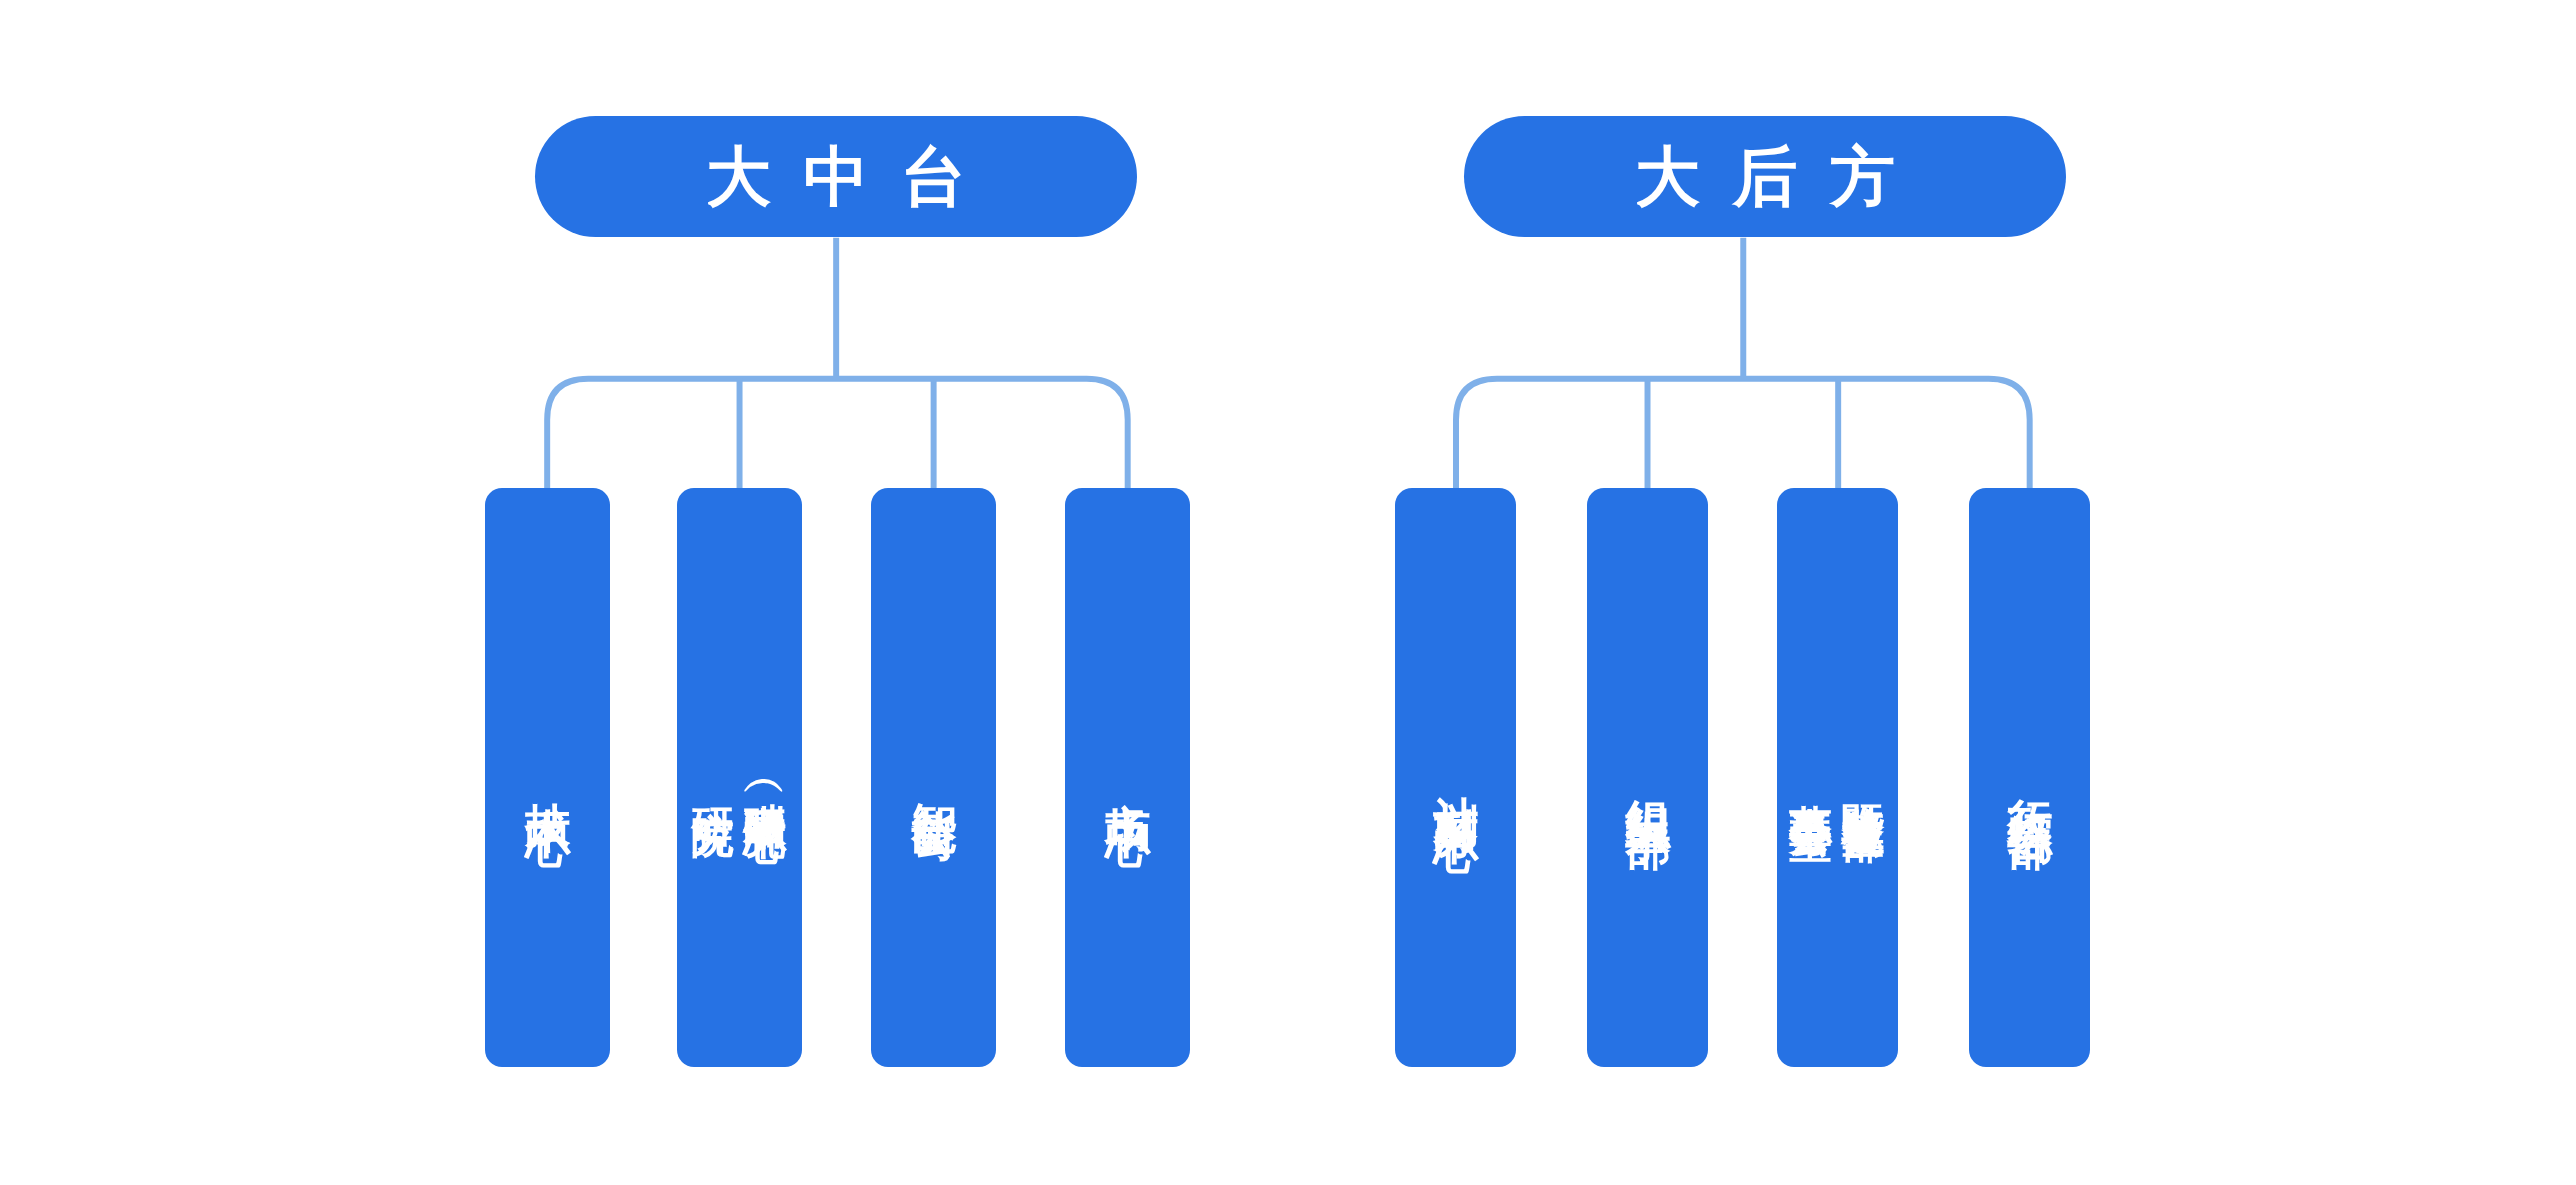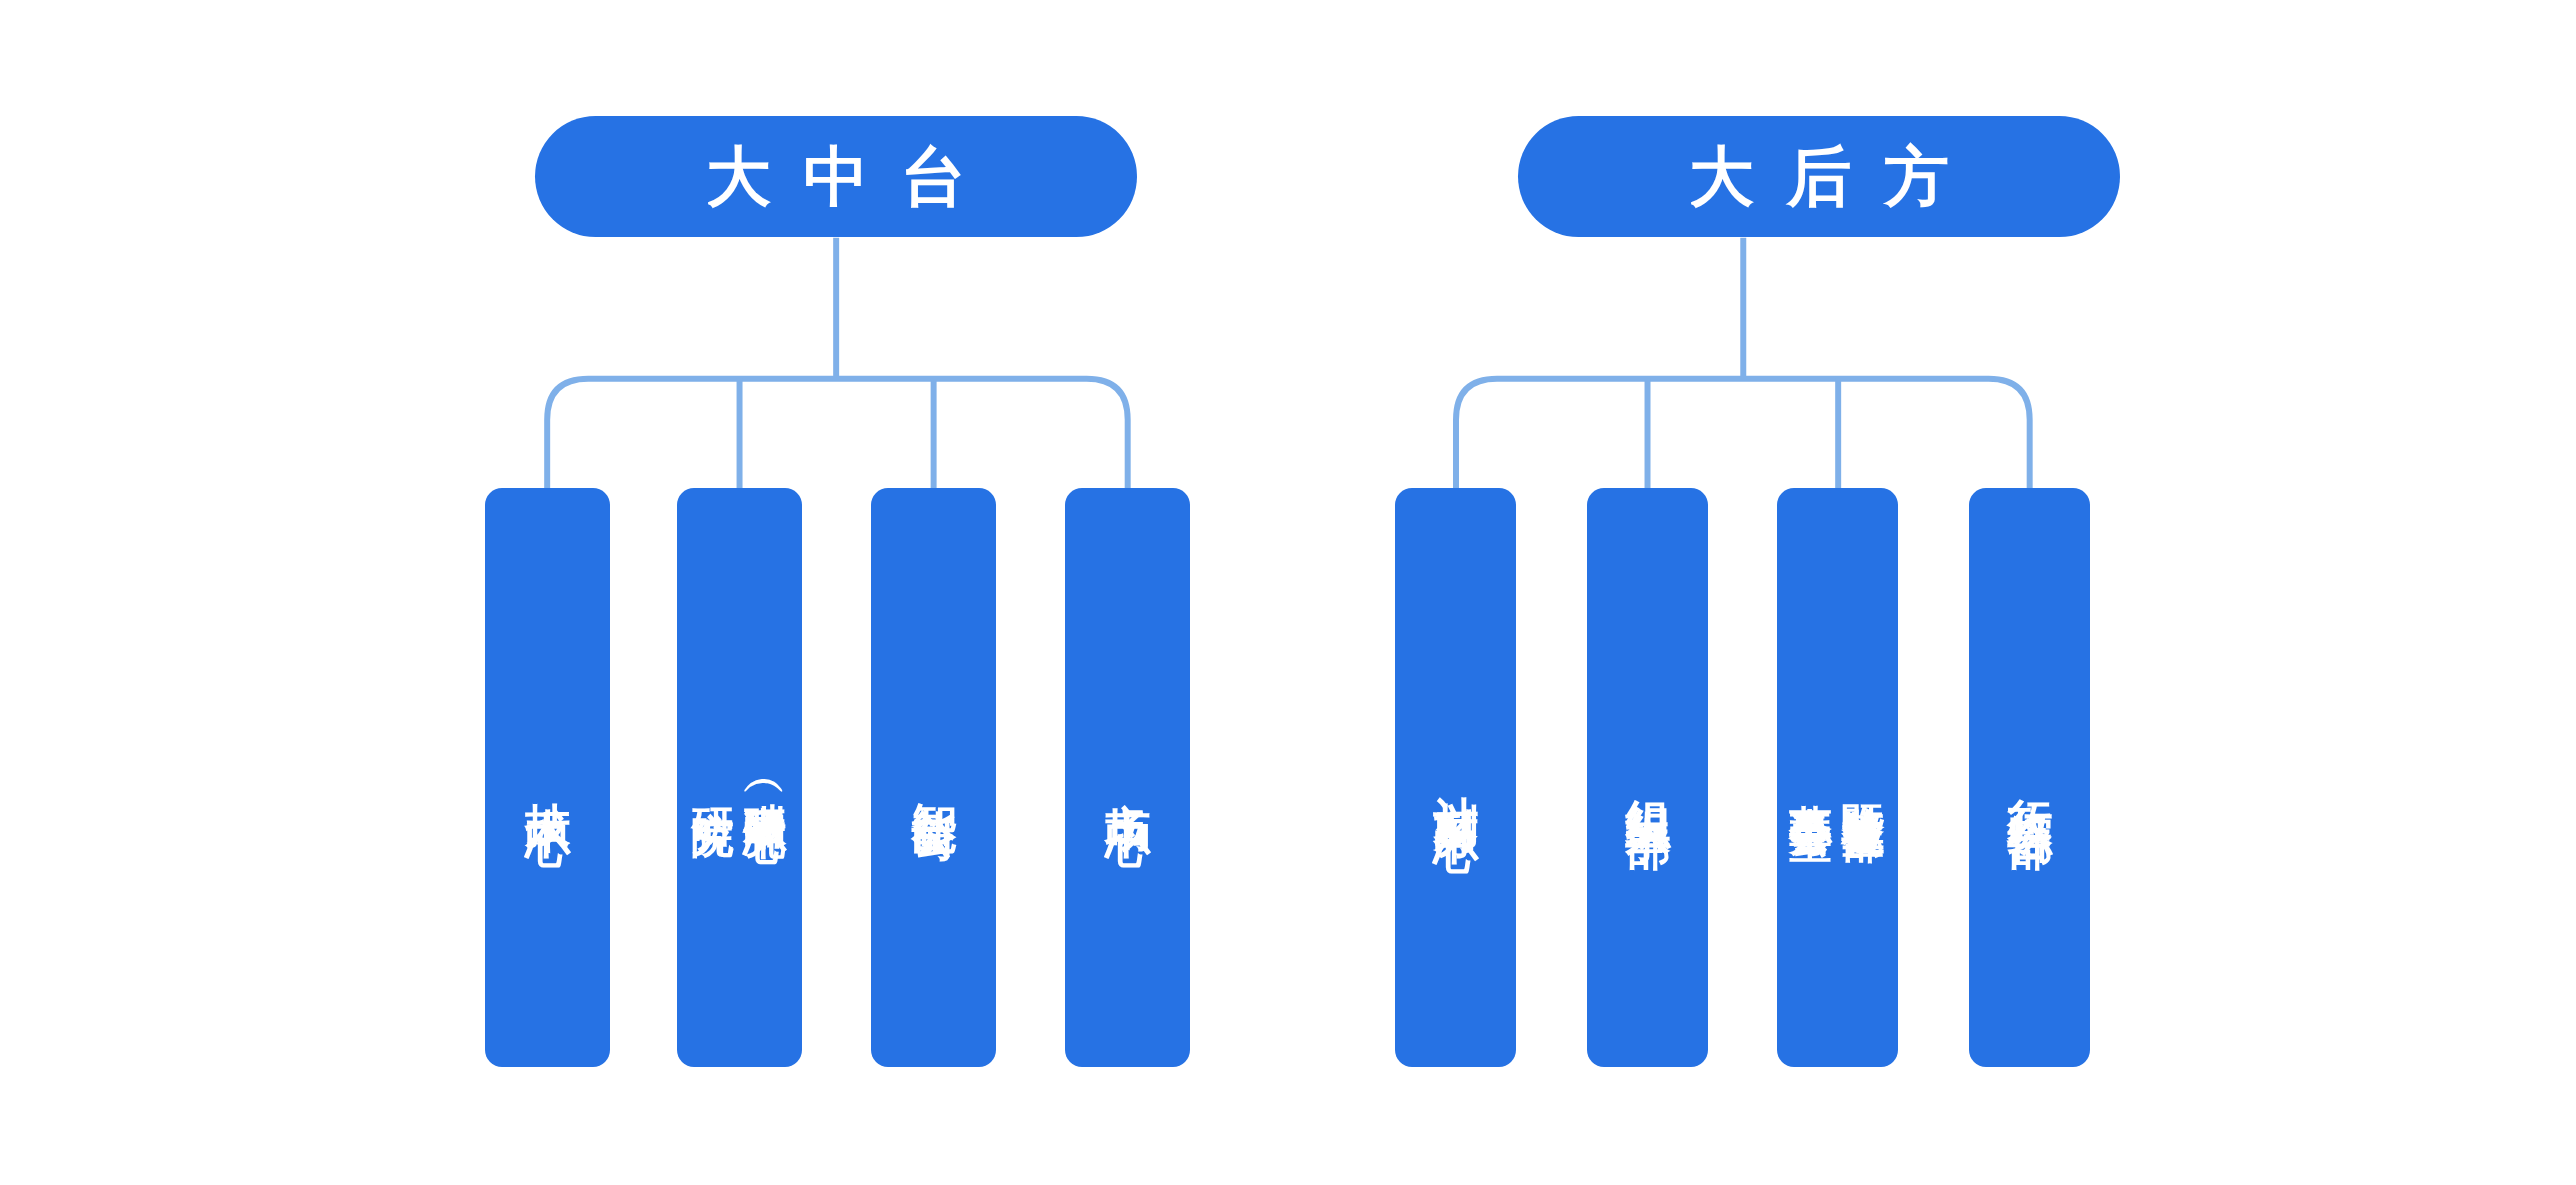--- a/index.html
+++ b/index.html
@@ -109,21 +109,21 @@
     </div>
 
     <div class="node child-node" style="left:1065px; top:488px; width:125px; height:579px;">
       <div class="vtext">
         <span class="vline">市场中心</span>
       </div>
     </div>
   </section>
 
   <section>
-    <div class="node root-node" style="left:1518px; top:116px; width:602px; height:121px;">
+    <div class="node root-node" style="left:1464px; top:116px; width:602px; height:121px;">
       <span>大后方</span>
     </div>
 
     <div class="node child-node" style="left:1395px; top:488px; width:121px; height:579px;">
       <div class="vtext">
         <span class="vline">计划财务中心</span>
       </div>
     </div>
 
     <div class="node child-node" style="left:1587px; top:488px; width:121px; height:579px;">

